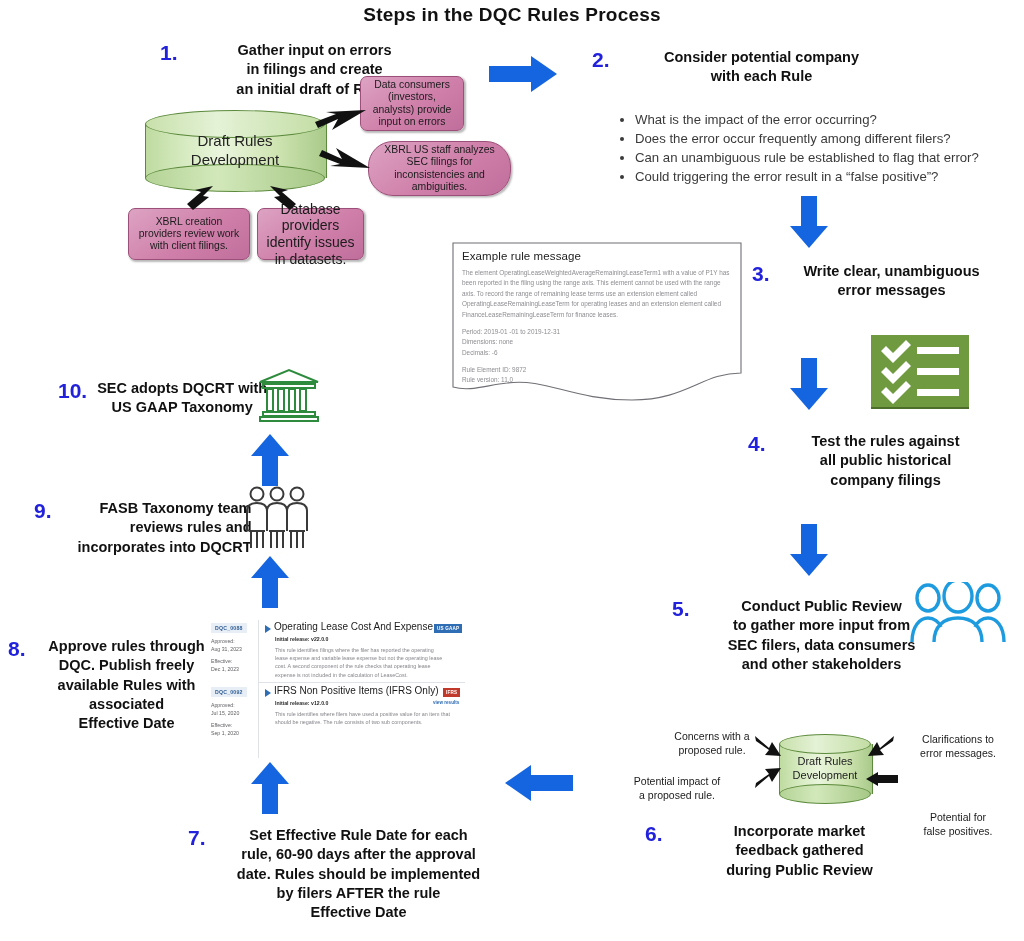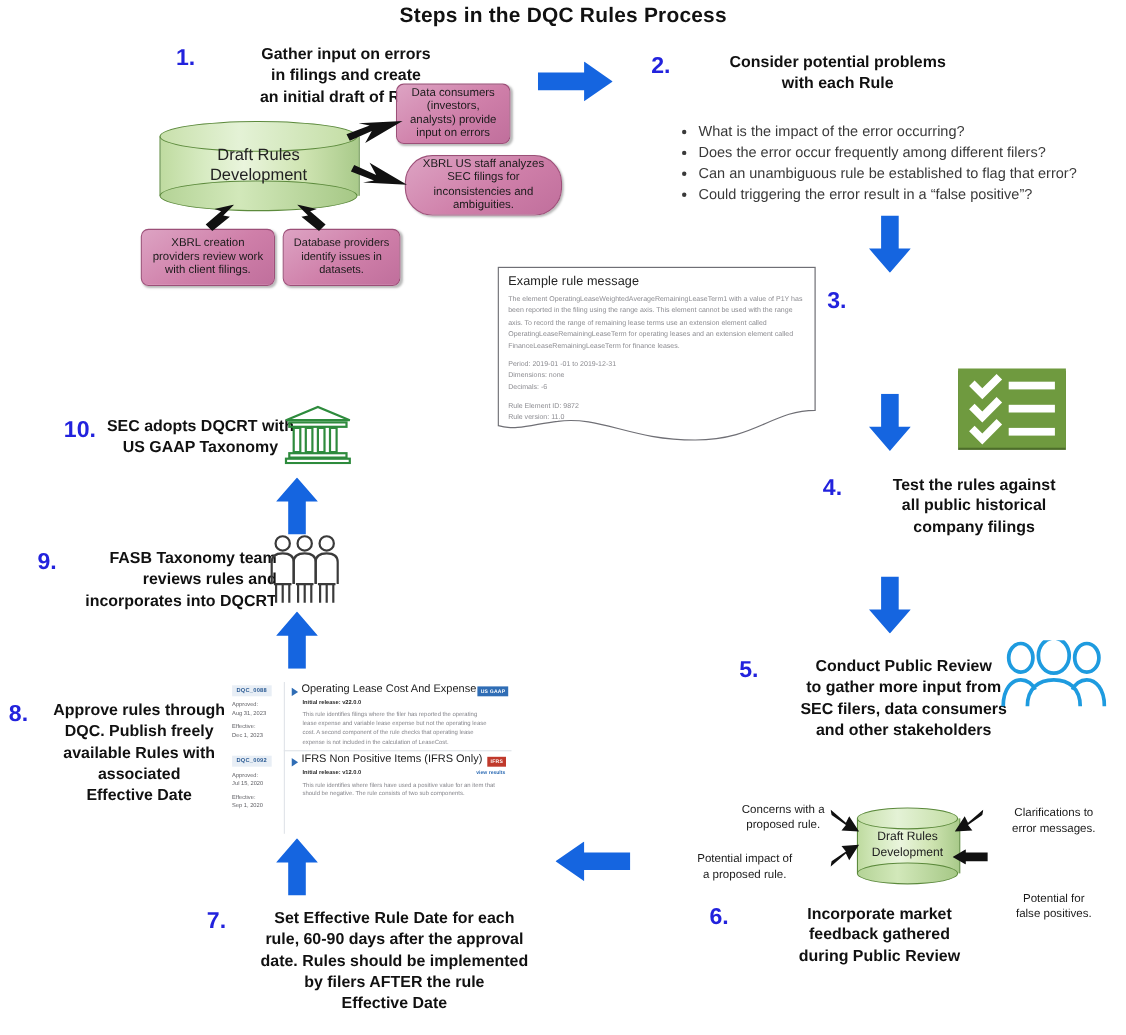--- a/index.html
+++ b/index.html
@@ -114,21 +114,21 @@
 
 <div class="pink" style="left:360px;top:76px;width:104px;height:55px;font-size:10.4px;">
   <span>Data consumers (investors, analysts) provide input on errors</span>
 </div>
 <div class="pink" style="left:368px;top:141px;width:143px;height:55px;font-size:10.4px;border-radius:25px;">
   <span>XBRL US staff analyzes SEC filings for inconsistencies and ambiguities.</span>
 </div>
 <div class="pink" style="left:128px;top:208px;width:122px;height:52px;font-size:10.4px;">
   <span>XBRL creation providers review work with client filings.</span>
 </div>
-<div class="pink" style="left:257px;top:208px;width:107px;height:52px;font-size:10px;">
+<div class="pink" style="left:257px;top:208px;width:107px;height:52px;font-size:14px;">
   <span>Database providers identify issues in datasets.</span>
 </div>
 
 <svg class="thin" style="left:314px;top:106px;" width="54" height="34">
   <g fill="#111">
       <path d="M52 4 L18 24 L24 13 L4 22 L1 16 L22 8 L12 6 Z"></path>
     </g>
 </svg>
 <svg class="thin" style="left:316px;top:140px;" width="56" height="34">
   <g fill="#111">
@@ -147,21 +147,21 @@
 </svg>
 
 <div class="bluearrow" style="left:489px;top:56px;">
   <svg width="68" height="36" viewBox="0 0 68 36">
       <path d="M0 10 H42 V0 L68 18 L42 36 V26 H0 Z" fill="#1565e0"></path>
     </svg>
 </div>
 
 <div class="step" style="left:592px;top:48px;width:330px;">
   <span class="n">2.</span>
-  <span class="t" style="white-space:pre-line;text-align:center;width:292px;">Consider potential problems
+  <span class="t" style="white-space:pre-line;text-align:center;width:292px;">Consider potential company
 with each Rule</span>
 </div>
 
 <div class="bullets" style="left:618px;top:110px;width:400px;">
   <ul>
     <li>What is the impact of the error occurring?</li>
     <li>Does the error occur frequently among different filers?</li>
     <li>Can an unambiguous rule be established to flag that error?</li>
     <li>Could triggering the error result in a “false positive”?</li>
   </ul>
@@ -183,20 +183,22 @@
     <div class="rc-meta">Period: 2019-01 -01 to 2019-12-31</div>
     <div class="rc-meta" style="margin-top:0">Dimensions: none</div>
     <div class="rc-meta" style="margin-top:0">Decimals: -6</div>
     <div class="rc-meta">Rule Element ID: 9872</div>
     <div class="rc-meta" style="margin-top:0">Rule version: 11.0</div>
   </div>
 </div>
 
 <div class="step" style="left:752px;top:262px;width:266px;">
   <span class="n">3.</span>
+  <span class="t" style="white-space:pre-line;text-align:center;width:232px;">Write clear, unambiguous
+error messages</span>
 </div>
 
 <div class="checklist" style="left:871px;top:335px;width:98px;height:72px;">
   <svg width="98" height="72" viewBox="0 0 98 72">
     <g fill="#ffffff">
       <path d="M10 16 l5 -5 l7 7 l13 -13 l5 5 l-18 18 Z"></path>
       <path d="M10 37 l5 -5 l7 7 l13 -13 l5 5 l-18 18 Z"></path>
       <path d="M10 57 l5 -5 l7 7 l13 -13 l5 5 l-18 18 Z"></path>
       <rect x="46" y="12" width="42" height="7"></rect>
       <rect x="46" y="33" width="42" height="7"></rect>

